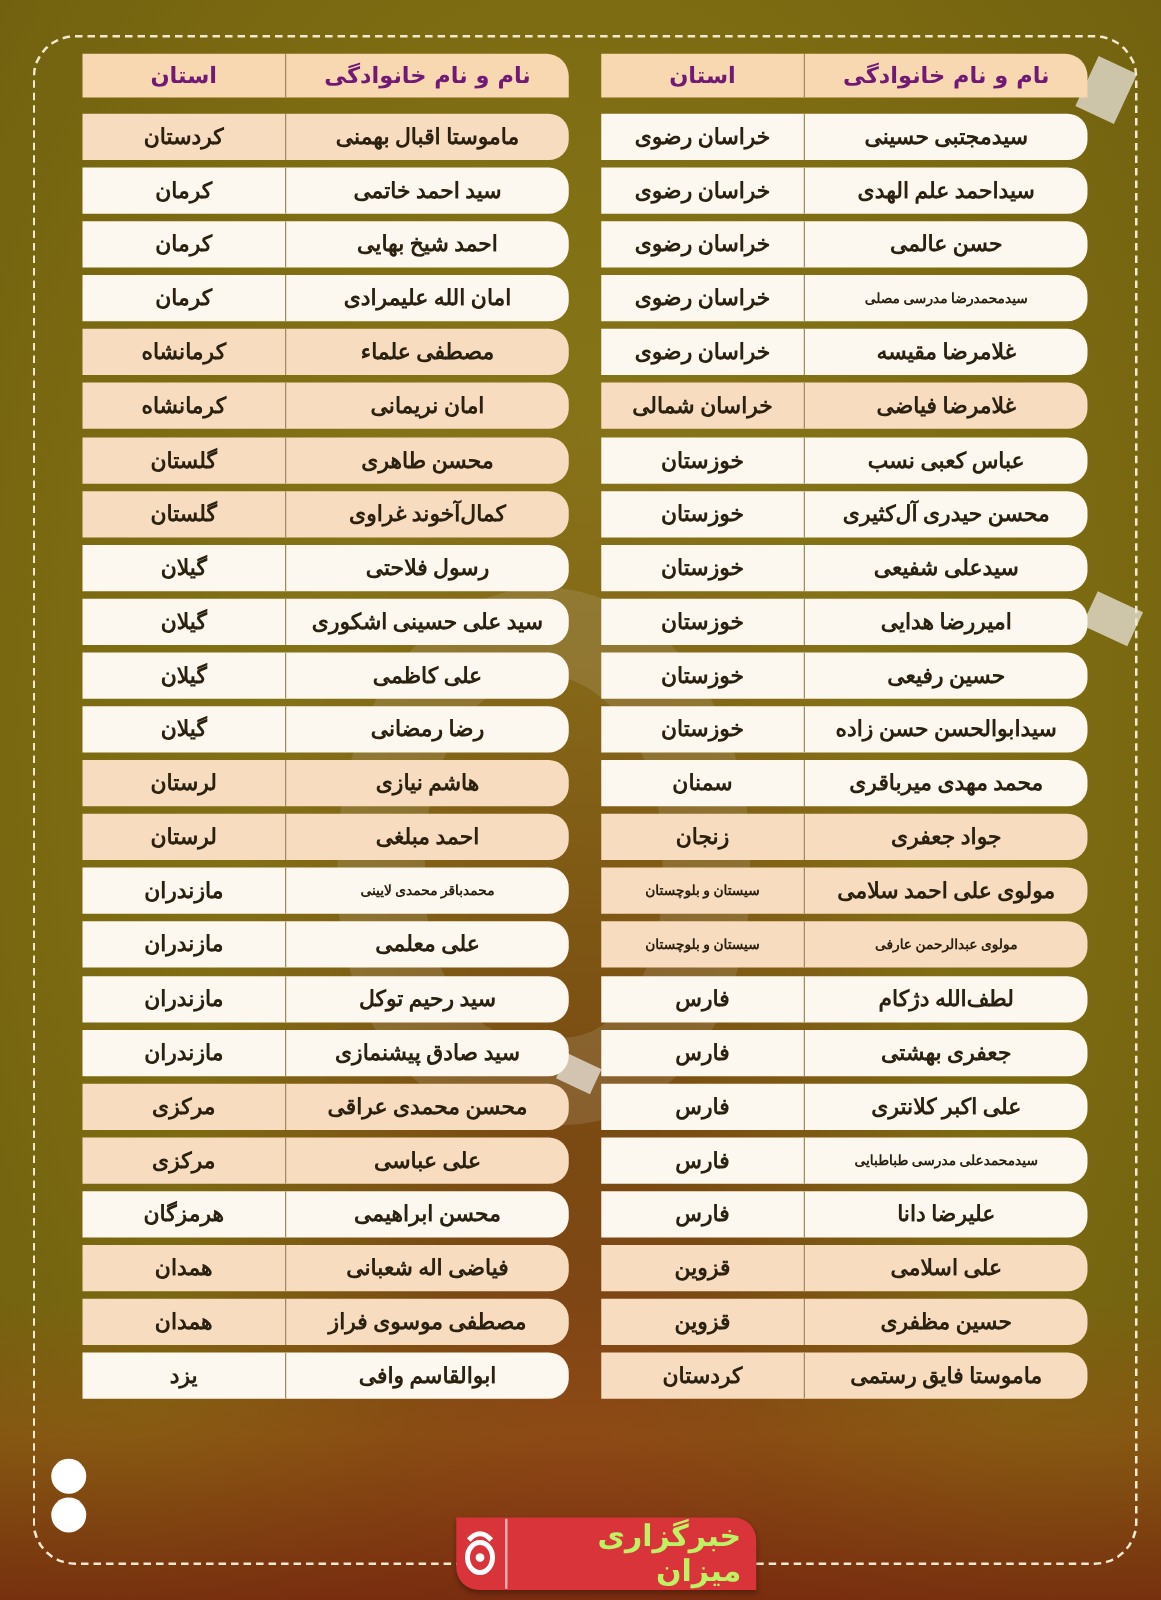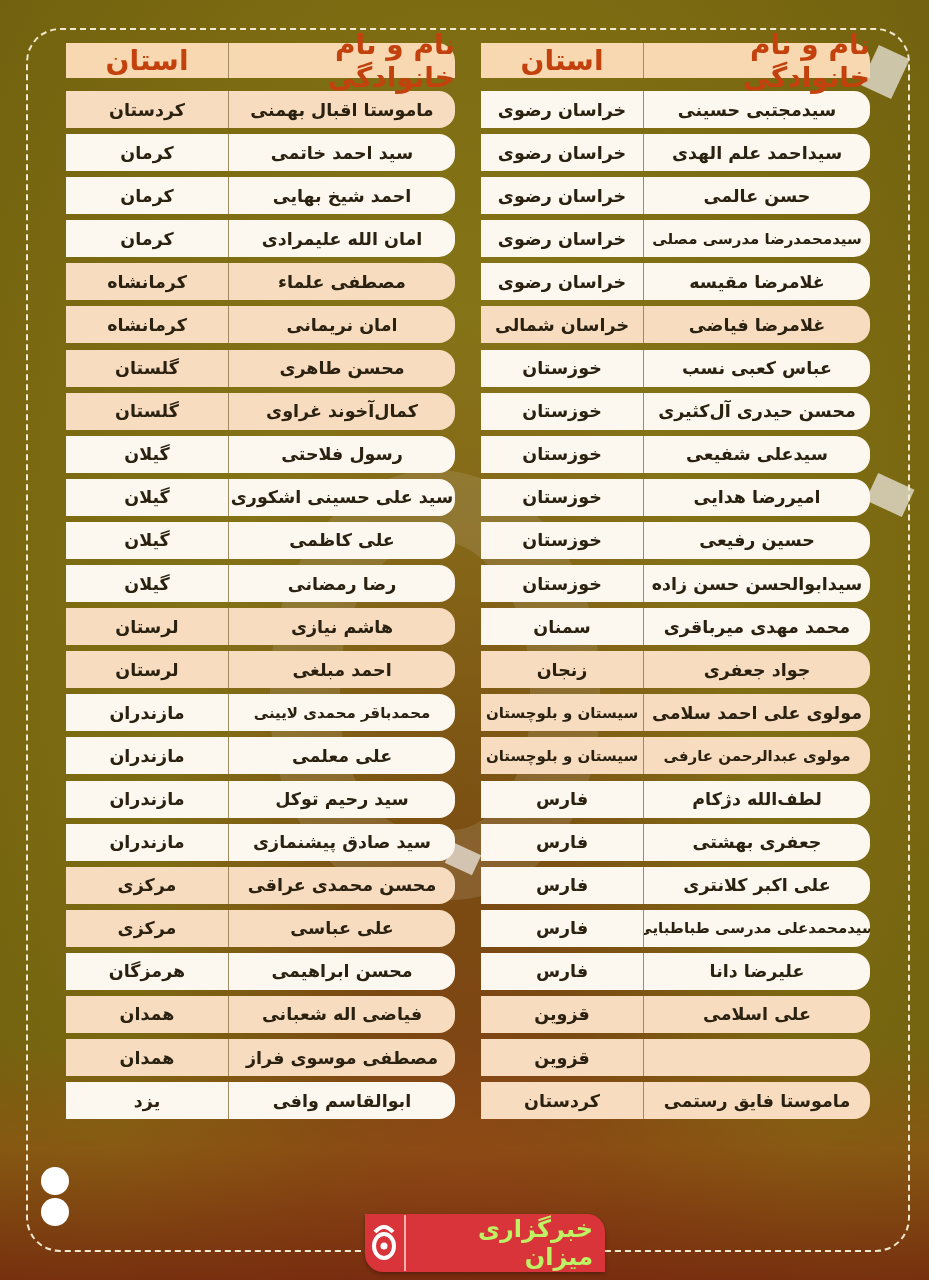--- a/index.html
+++ b/index.html
@@ -15,29 +15,29 @@
   .watermark{position:absolute;left:270px;top:470px;width:330px;height:430px;
     border-radius:50% 50% 45% 45%;border:70px solid rgba(200,190,170,0.18);
     box-sizing:border-box;pointer-events:none;}
   .frame{position:absolute;left:26px;top:28px;width:884px;height:1224px;
     border:2px dashed #f2ead0;border-radius:34px;box-sizing:border-box;}
   .table{position:absolute;top:43px;width:389px;}
   .table.right{left:481px;}
   .table.left{left:66px;}
   .hdr{display:flex;height:35px;background:#f8d8b0;border-radius:0 18px 0 0;margin-bottom:13px;}
   .hdr div{display:flex;align-items:center;justify-content:center;
-    font-weight:bold;font-size:28px;color:#c2410c;direction:rtl;}
+    font-weight:bold;font-size:18px;color:#701a75;direction:rtl;}
   .col-prov{width:162px;border-right:1px solid #a08a60;}
   .col-name{flex:1;}
-  .row{display:flex;height:37px;margin-bottom:6.1px;border-radius:0 16px 16px 0;overflow:hidden;}
+  .row{display:flex;height:37px;margin-bottom:6.1px;border-radius:0 16px 16px 0;overflow:hidden;font-family:Liberation Serif, serif;}
   .row.w{background:#fdf8ef;}
   .row.p{background:#f8dcc0;}
   .row div{display:flex;align-items:center;justify-content:center;direction:rtl;
     font-size:17.5px;font-weight:bold;color:#2b2110;white-space:nowrap;overflow:hidden;}
-  .row .small{font-size:15px;}
+  .row .small{font-size:11px;}
   .dots{position:absolute;left:41px;top:1167px;}
   .dot{width:28px;height:28px;border-radius:50%;background:#fff;margin-bottom:3px;}
   .logo{position:absolute;left:365px;top:1214px;width:240px;height:58px;
     background:#d8343a;border-radius:0 18px 0 18px;display:flex;align-items:center;
     direction:rtl;box-shadow:0 2px 4px rgba(0,0,0,0.3);}
   .logo-text{color:#bef264;font-weight:bold;font-size:24px;padding:0 12px 0 10px;
     border-left:2px solid rgba(255,255,255,0.6);}
   .logo-icon{width:42px;height:42px;display:flex;align-items:center;justify-content:center;}
   .paper{position:absolute;background:rgba(235,230,220,0.75);transform:rotate(25deg);pointer-events:none;}
 </style>
@@ -141,20 +141,21 @@
       <div class="row w">
         <div class="col-prov">فارس</div>
         <div class="col-name">علیرضا دانا</div>
       </div>
       <div class="row p">
         <div class="col-prov">قزوین</div>
         <div class="col-name">علی اسلامی</div>
       </div>
       <div class="row p">
         <div class="col-prov">قزوین</div>
+        <div class="col-name">حسین مظفری</div>
       </div>
       <div class="row p">
         <div class="col-prov">کردستان</div>
         <div class="col-name">ماموستا فایق رستمی</div>
       </div>
     </div>
 </div>
 
 <div class="table left">
   <div class="hdr">

